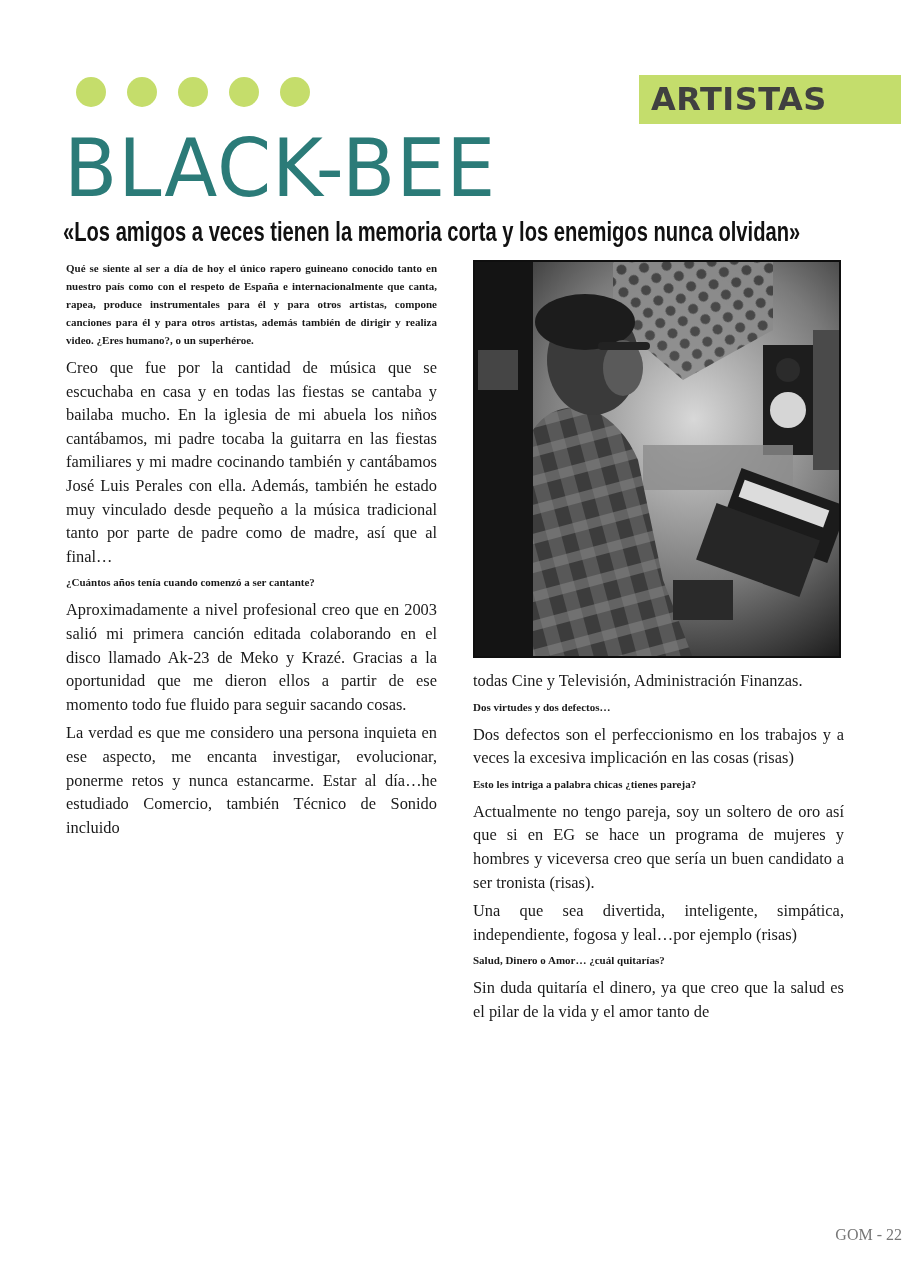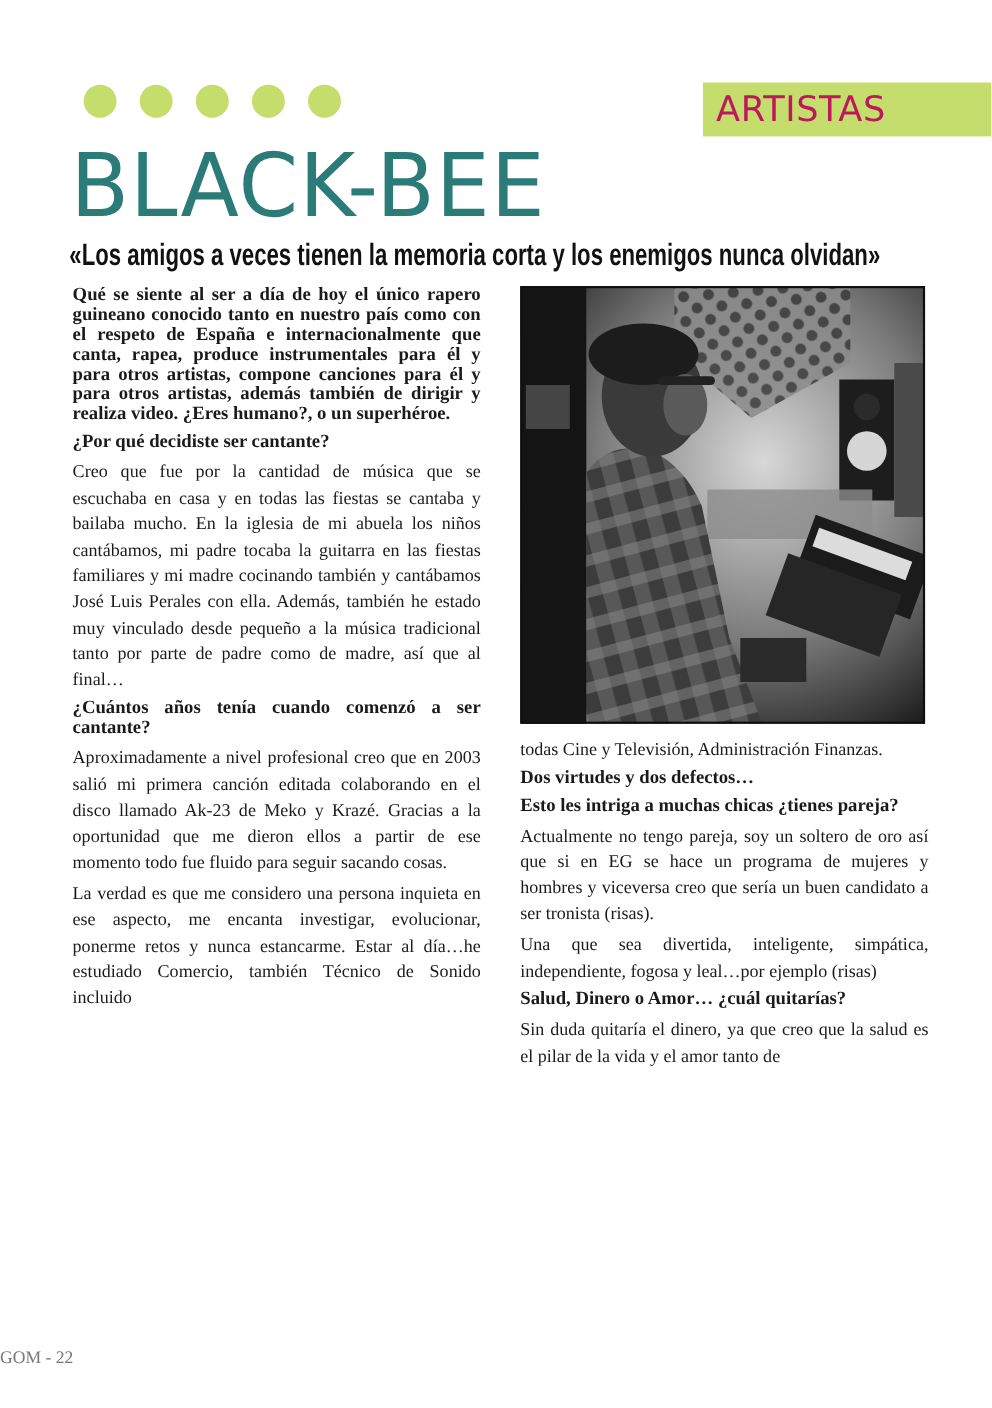--- a/index.html
+++ b/index.html
@@ -1,29 +1,29 @@
 <!DOCTYPE html>
 <html><head>
 <meta charset="utf-8">
 <style>
   html, body { margin:0; padding:0; background:#ffffff; }
   body { width:902px; height:1280px; position:relative; overflow:hidden; font-family:"DejaVu Serif", serif; color:#1a1a1a; }
   .dots { position:absolute; left:76px; top:77px; display:flex; gap:21px; }
   .dot { width:30px; height:30px; border-radius:50%; background:#c5dd6b; }
   .section-badge { position:absolute; left:639px; top:75px; width:262px; height:49px; background:#c4dd6c; }
-  .section-badge span { position:absolute; left:12px; top:5px; color:#be185d; font-family:"DejaVu Sans", sans-serif; font-weight:normal; font-size:32px; letter-spacing:0.5px; }
+  .section-badge span { position:absolute; left:12px; top:5px; color:#404040; font-family:"DejaVu Sans", sans-serif; font-weight:bold; font-size:32px; letter-spacing:0.5px; }
   .title { position:absolute; left:64px; top:124px; font-family:"DejaVu Sans", sans-serif; font-size:80px; line-height:90px; color:#2b7b78; letter-spacing:1px; font-weight:normal; transform:scaleX(0.97); transform-origin:left; }
   .quote { position:absolute; left:63px; top:213px; width:780px; font-family:"Liberation Sans", sans-serif; font-weight:bold; font-size:28px; line-height:38px; color:#111; transform:scaleX(0.72); transform-origin:left; white-space:nowrap; }
   .col { position:absolute; font-size:16.4px; line-height:23.6px; text-align:justify; font-family:"Liberation Serif", serif; }
   .col p { margin:0 0 5px 0; }
-  .col p.q { font-weight:bold; line-height:18px; margin-bottom:7px; font-size:17px; }
+  .col p.q { font-weight:bold; line-height:18px; margin-bottom:7px; font-size:11px; }
   .col-left { left:66px; top:259px; width:371px; }
   .col-right { left:473px; top:669px; width:371px; }
   .photo { position:absolute; left:473px; top:260px; width:368px; height:398px; background:#1b1b1b; overflow:hidden; }
-  .footer { position:absolute; left:0; top:1226px; width:902px; text-align:left; font-family:"Liberation Serif", serif; font-size:16px; color:#777; }
+  .footer { position:absolute; left:0; top:1226px; width:902px; text-align:right; font-family:"Liberation Serif", serif; font-size:16px; color:#777; }
 </style>
 </head>
 <body>
 
 <div class="dots">
   <div class="dot"></div>
   <div class="dot"></div>
   <div class="dot"></div>
   <div class="dot"></div>
   <div class="dot"></div>
@@ -32,21 +32,20 @@
 <div class="section-badge">
   <span>ARTISTAS</span>
 </div>
 
 <h1 class="title" style="margin:0">BLACK-BEE</h1>
 
 <div class="quote">«Los amigos a veces tienen la memoria corta y los enemigos nunca olvidan»</div>
 
 <div class="col col-left">
   <p class="q">Qué se siente al ser a día de hoy el único rapero guineano conocido tanto en nuestro país como con el respeto de España e internacionalmente que canta, rapea, produce instrumentales para él y para otros artistas, compone canciones para él y para otros artistas, además también de dirigir y realiza video. ¿Eres humano?, o un superhéroe.</p>
-  <p class="q">¿Por qué decidiste ser cantante?</p>
   <p>Creo que fue por la cantidad de música que se escuchaba en casa y en todas las fiestas se cantaba y bailaba mucho. En la iglesia de mi abuela los niños cantábamos, mi padre tocaba la guitarra en las fiestas familiares y mi madre cocinando también y cantábamos José Luis Perales con ella. Además, también he estado muy vinculado desde pequeño a la música tradicional tanto por parte de padre como de madre, así que al final…</p>
   <p class="q">¿Cuántos años tenía cuando comenzó a ser cantante?</p>
   <p>Aproximadamente a nivel profesional creo que en 2003 salió mi primera canción editada colaborando en el disco llamado Ak-23 de Meko y Krazé. Gracias a la oportunidad que me dieron ellos a partir de ese momento todo fue fluido para seguir sacando cosas.</p>
   <p>La verdad es que me considero una persona inquieta en ese aspecto, me encanta investigar, evolucionar, ponerme retos y nunca estancarme. Estar al día…he estudiado Comercio, también Técnico de Sonido incluido</p>
 </div>
 
 <div class="photo" title="Black-Bee en el estudio de grabación frente al teclado y monitores">
   <svg width="368" height="398" viewBox="0 0 368 398">
     <defs>
       <radialGradient id="vig" cx="60%" cy="40%" r="75%">
@@ -82,20 +81,21 @@
     <ellipse cx="150" cy="108" rx="20" ry="28" fill="#5a5a5a"></ellipse>
     <rect x="125" y="82" width="52" height="8" rx="4" fill="#222"></rect>
     <rect x="200" y="320" width="60" height="40" fill="#2a2a2a"></rect>
     <rect x="0" y="0" width="368" height="398" fill="none" stroke="#0f0f0f" stroke-width="4"></rect>
   </svg>
 </div>
 
 <div class="col col-right">
   <p>todas Cine y Televisión, Administración Finanzas.</p>
   <p class="q">Dos virtudes y dos defectos…</p>
-  <p class="q">Esto les intriga a muchas chicas ¿tienes pareja?</p>
+  <p>Dos defectos son el perfeccionismo en los trabajos y a veces la excesiva implicación en las cosas (risas)</p>
+  <p class="q">Esto les intriga a palabra chicas ¿tienes pareja?</p>
   <p>Actualmente no tengo pareja, soy un soltero de oro así que si en EG se hace un programa de mujeres y hombres y viceversa creo que sería un buen candidato a ser tronista (risas).</p>
   <p>Una que sea divertida, inteligente, simpática, independiente, fogosa y leal…por ejemplo (risas)</p>
   <p class="q">Salud, Dinero o Amor… ¿cuál quitarías?</p>
   <p>Sin duda quitaría el dinero, ya que creo que la salud es el pilar de la vida y el amor tanto de</p>
 </div>
 
 <div class="footer">GOM - 22</div>
 
 </body></html>

